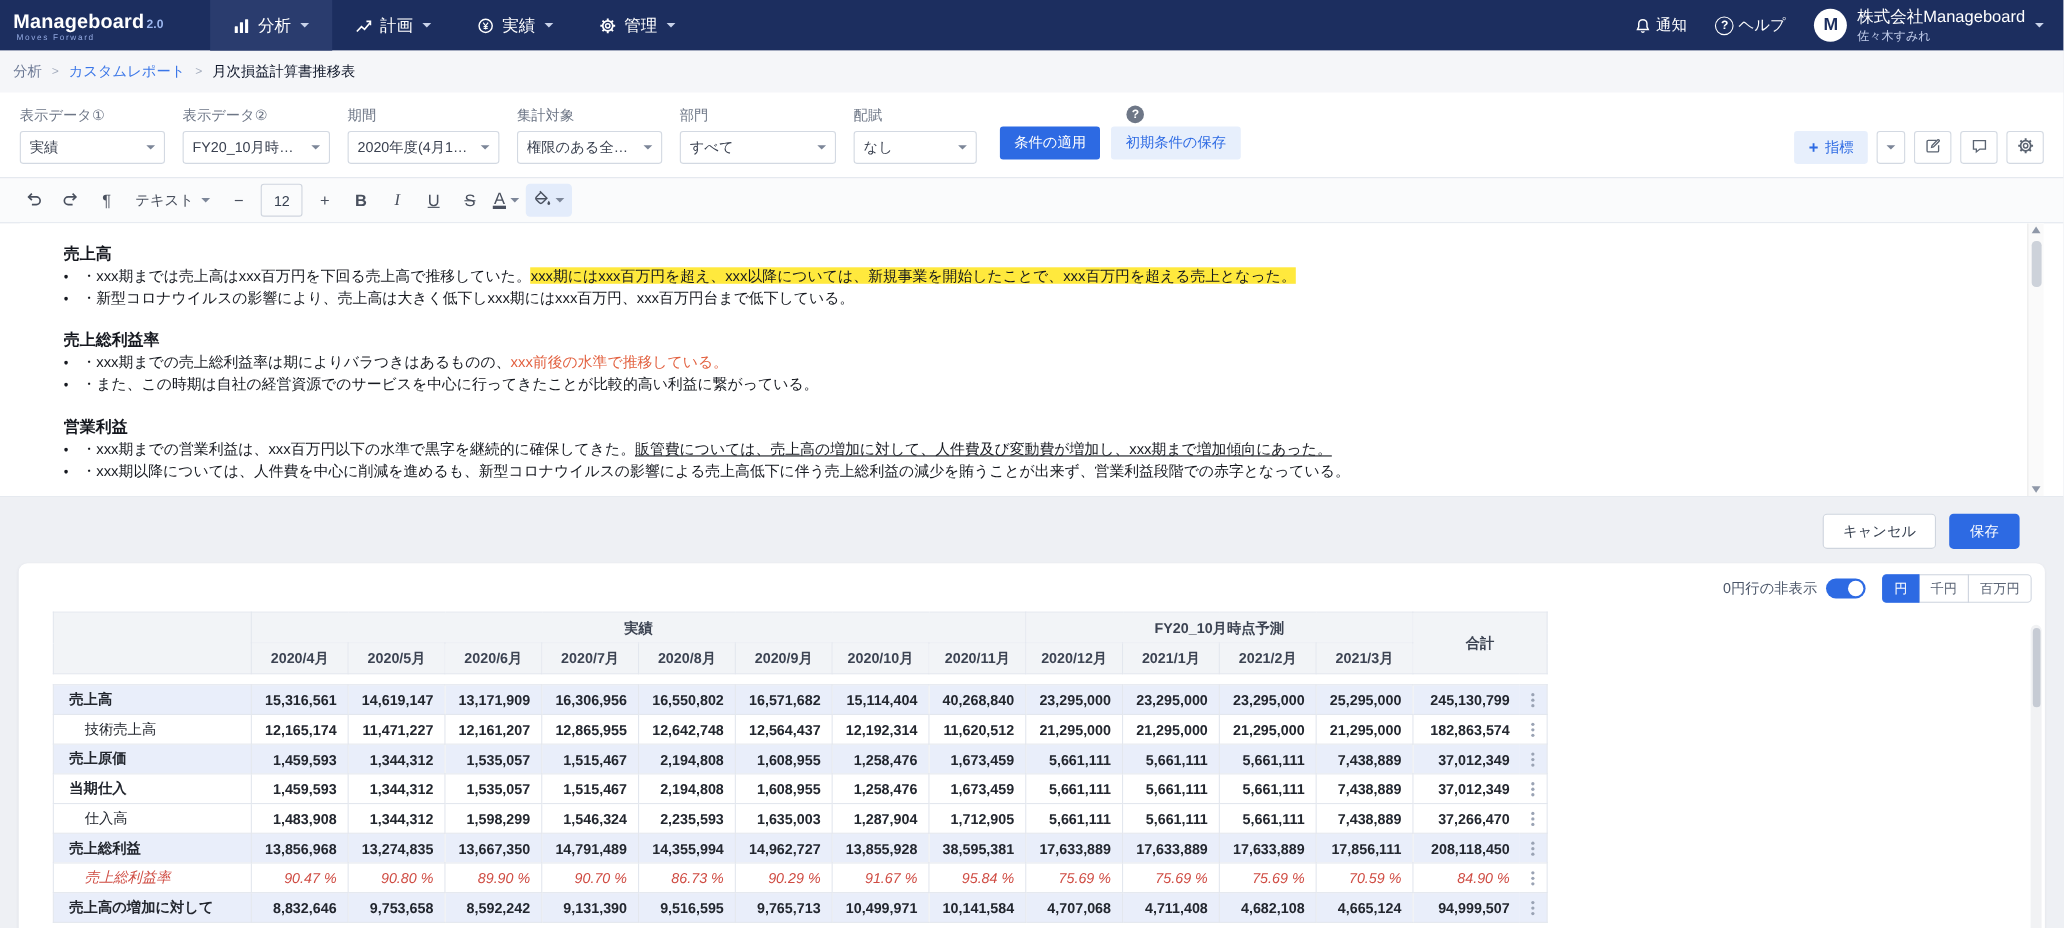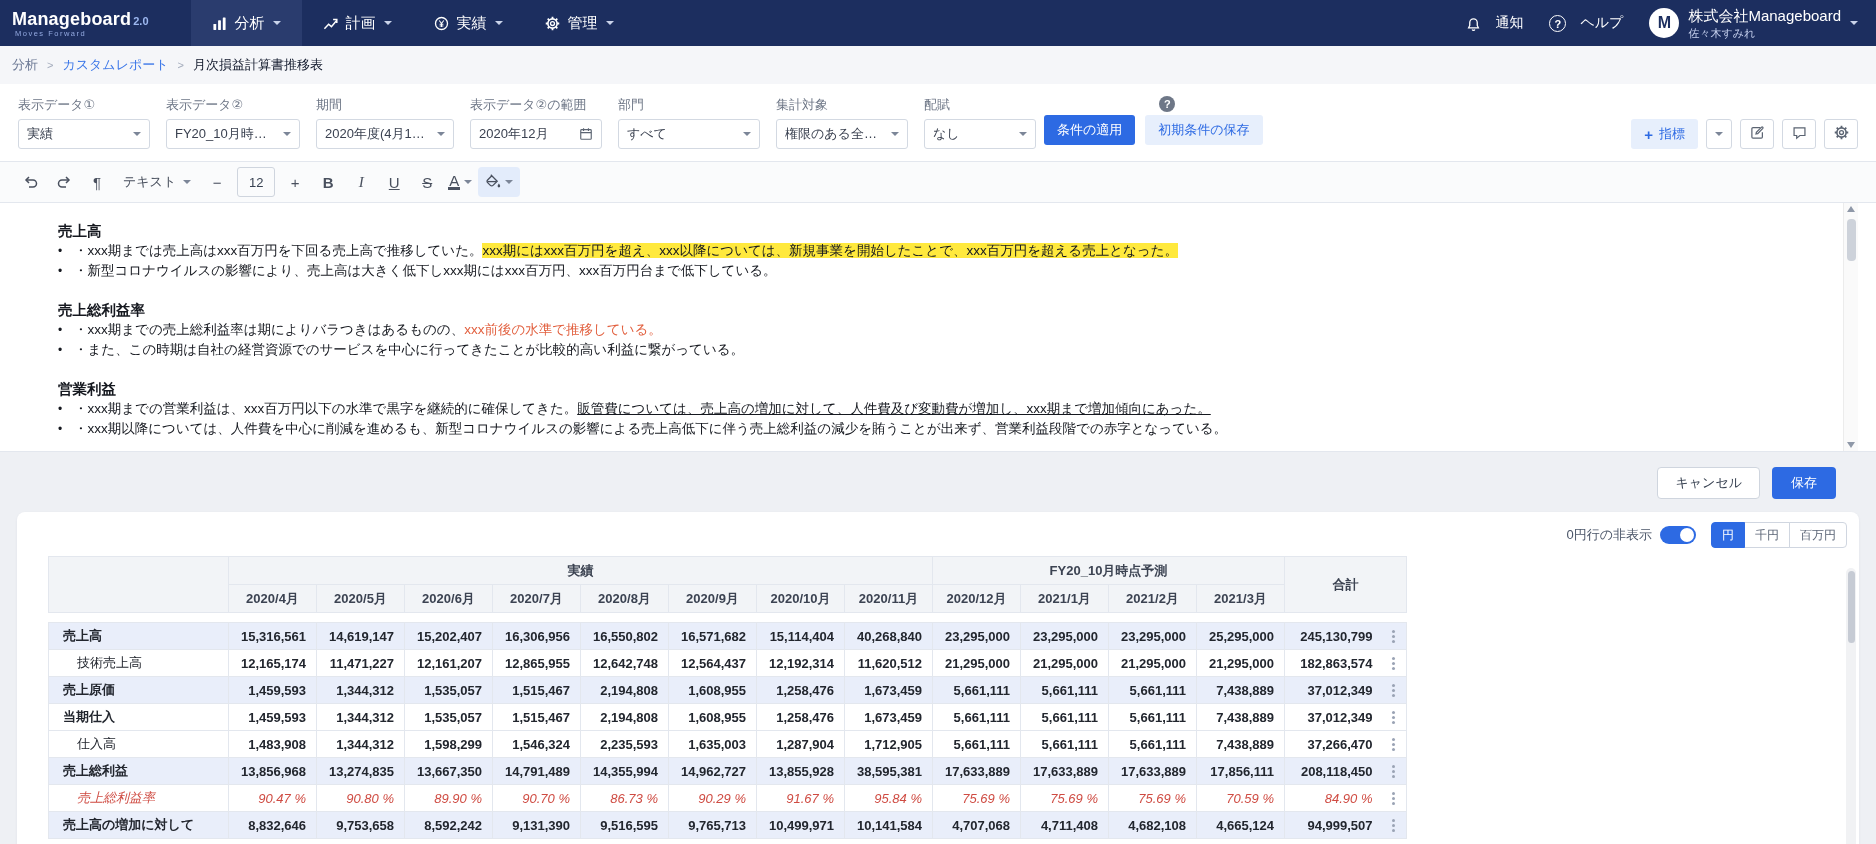--- a/index.html
+++ b/index.html
@@ -14,40 +14,40 @@
   .logo-main{font-size:18px;font-weight:bold;letter-spacing:.2px}
   .logo-ver{font-size:11px;color:#9db8f0;font-weight:bold}
   .logo-tag{font-size:7.5px;color:#93a9e0;letter-spacing:1.5px;padding-left:3px;margin-top:-1px}
   .main-menu{display:flex;align-items:stretch}
   .nav-item{display:flex;align-items:center;gap:8px;padding:0 21px;font-size:15px;cursor:pointer}
   .nav-item.active{background:var(--navy-active,#2a3c6e)}
   .nav-icon{display:flex;align-items:center;color:#fff}
   .caret{width:0;height:0;border-left:4px solid transparent;border-right:4px solid transparent;border-top:4.5px solid #c9d3ea;display:inline-block}
   .caret.dark{border-top-color:#7c8698}
   .nav-right{margin-left:auto;display:flex;align-items:center;gap:26px}
-  .nav-util{display:flex;align-items:flex-end;gap:14px;font-size:14px;cursor:pointer}
+  .nav-util{display:flex;align-items:center;gap:4px;font-size:14px;cursor:pointer}
   .nav-ic{display:flex;align-items:center;color:#fff}
   .q-circle{width:17px;height:17px;border:1.4px solid #fff;border-radius:50%;display:flex;align-items:center;justify-content:center;font-size:11px;font-weight:bold}
   .account{display:flex;align-items:center;gap:9px;cursor:pointer}
   .avatar{width:30px;height:30px;border-radius:50%;background:#fff;color:var(--navy,#1c2e5f);font-weight:bold;font-size:16px;display:flex;align-items:center;justify-content:center}
   .acct-text{display:flex;flex-direction:column;line-height:1.3}
   .acct-text .company{font-size:15px}
   .acct-text .user{font-size:11px;color:#c2cdeb}
 
   
   .breadcrumb-bar{height:38px;background:#f5f6f9;display:flex;align-items:center;gap:9px;padding:0 12px;font-size:13px}
   .crumb{cursor:default}
   .crumb.muted-link{color:#6b7894;cursor:pointer}
   .crumb.link{color:#3a76e8;cursor:pointer}
   .crumb.current{color:#0f172a}
   .crumb-sep{color:#a3abbc;font-size:11px}
 
   
   .panel-top{background:#fff;padding:12px 18px 0;border-bottom:1px solid var(--bd,#e3e7ee)}
-  .filters-row{display:flex;align-items:flex-start;gap:8px}
+  .filters-row{display:flex;align-items:flex-start;gap:21px}
   .filter-fields{display:flex;gap:16px}
   .filter-field{display:flex;flex-direction:column;gap:5px}
   .filter-label{font-size:13px;color:#6d7686;height:18px;white-space:nowrap}
   .select{height:30px;border:1px solid #d3d9e2;border-radius:3px;background:#fff;display:flex;align-items:center;justify-content:space-between;gap:6px;padding:0 8px;font-size:13px;color:#3a4150;cursor:pointer}
   .select .val{overflow:hidden;white-space:nowrap;text-overflow:ellipsis}
   .select .cal{color:#5b6472;display:flex}
   [data-name="filter-display-data-1"] .select{width:132px}
   [data-name="filter-display-data-2"] .select{width:134px}
   [data-name="filter-period"] .select{width:138px}
   [data-name="filter-display-data-2-range"] .select{width:132px}
@@ -234,43 +234,31 @@
             <span class="caret dark" data-name="chevron-down-icon"></span>
           </div>
         </div>
         <div class="filter-field" data-name="filter-period">
           <div class="filter-label" data-name="filter-label">期間</div>
           <div class="select" data-name="filter-period-select">
             <span class="val" data-name="filter-value">2020年度(4月1日〜3月</span>
             <span class="caret dark" data-name="chevron-down-icon"></span>
           </div>
         </div>
-        <div class="filter-field" data-name="filter-display-data-2-range">
-          <div class="filter-label" data-name="filter-label">表示データ②の範囲</div>
-          <div class="select" data-name="filter-display-data-2-range-select">
-            <span class="val" data-name="filter-value">2020年12月</span>
-            <span class="cal" data-name="calendar-icon">
-              <svg viewBox="0 0 16 16" width="14" height="14" fill="none" stroke="currentColor" stroke-width="1.3">
-                <rect x="2" y="3" width="12" height="11" rx="1"></rect>
-                <path d="M2 6.4h12M5.2 1.5v3M10.8 1.5v3"></path>
-              </svg>
-            </span>
+        <div class="filter-field" data-name="filter-aggregation-target">
+          <div class="filter-label" data-name="filter-label">集計対象</div>
+          <div class="select" data-name="filter-aggregation-target-select">
+            <span class="val" data-name="filter-value">権限のある全タグ</span>
+            <span class="caret dark" data-name="chevron-down-icon"></span>
           </div>
         </div>
         <div class="filter-field" data-name="filter-department">
           <div class="filter-label" data-name="filter-label">部門</div>
           <div class="select" data-name="filter-department-select">
             <span class="val" data-name="filter-value">すべて</span>
-            <span class="caret dark" data-name="chevron-down-icon"></span>
-          </div>
-        </div>
-        <div class="filter-field" data-name="filter-aggregation-target">
-          <div class="filter-label" data-name="filter-label">集計対象</div>
-          <div class="select" data-name="filter-aggregation-target-select">
-            <span class="val" data-name="filter-value">権限のある全タグ</span>
             <span class="caret dark" data-name="chevron-down-icon"></span>
           </div>
         </div>
         <div class="filter-field" data-name="filter-allocation">
           <div class="filter-label" data-name="filter-label">配賦</div>
           <div class="select" data-name="filter-allocation-select">
             <span class="val" data-name="filter-value">なし</span>
             <span class="caret dark" data-name="chevron-down-icon"></span>
           </div>
         </div>
@@ -457,21 +445,21 @@
           </tr>
         </thead>
       <tbody data-name="fin-table-body">
           <tr class="spacer-row">
             <td colspan="15"></td>
           </tr>
           <tr class="tint " data-name="table-row-sales">
             <td class="label lvl0" data-name="row-label">売上高</td>
             <td class="num" data-name="cell-value">15,316,561</td>
             <td class="num" data-name="cell-value">14,619,147</td>
-            <td class="num" data-name="cell-value">15,202,407</td>
+            <td class="num" data-name="cell-value">13,171,909</td>
             <td class="num" data-name="cell-value">16,306,956</td>
             <td class="num" data-name="cell-value">16,550,802</td>
             <td class="num" data-name="cell-value">16,571,682</td>
             <td class="num" data-name="cell-value">15,114,404</td>
             <td class="num" data-name="cell-value">40,268,840</td>
             <td class="num" data-name="cell-value">23,295,000</td>
             <td class="num" data-name="cell-value">23,295,000</td>
             <td class="num" data-name="cell-value">23,295,000</td>
             <td class="num" data-name="cell-value">25,295,000</td>
             <td class="num total-col" data-name="cell-total">245,130,799</td>

